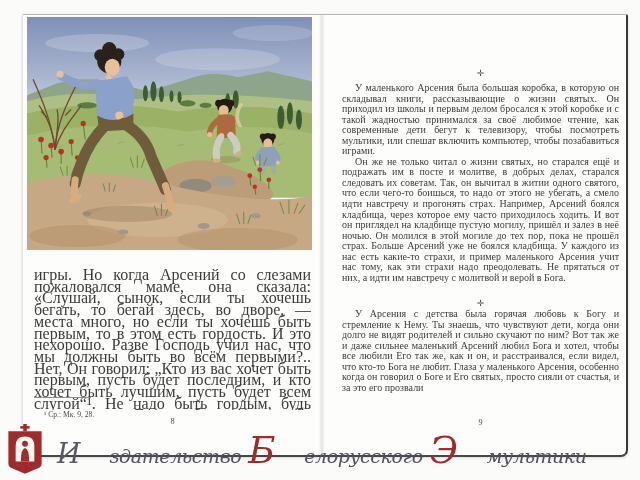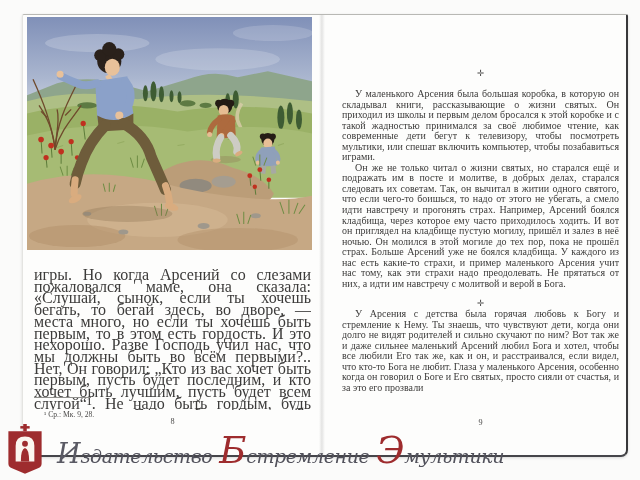--- a/index.html
+++ b/index.html
@@ -49,34 +49,34 @@
   .rp-divider {
     position:absolute; left:319px; width:277px; text-align:center;
     font-family:"DejaVu Sans", sans-serif; font-size:8.5px; color:#4b4a49;
   }
   .orn1 { top:53px; } .orn2 { top:283px; }
   .rp-text {
     position:absolute; left:319px; width:277px; overflow:hidden;
     font-size:10px; line-height:10.55px; text-align:justify; color:#3c3b3a;
   }
   .rp-text p { margin:0; text-indent:13px; }
-  .rpt1 { top:74px;  height:209px; }
+  .rpt1 { top:68px;  height:209px; }
   .rpt2 { top:294px; height:87px; }
 
   
   .watermark {
     position:absolute; left:3px; top:421px; height:59px; z-index:5;
     display:flex; align-items:center;
   }
   .wm-logo { width:44px; height:54px; margin-right:10px; flex:0 0 auto; }
   .wm-text {
     font-family:"DejaVu Serif", serif; font-style:italic;
     color:#51515b; letter-spacing:-.4px; white-space:nowrap;
   }
-  .wm-s  { font-size:19px; }
+  .wm-s  { font-size:19px;margin-left:29px; }
   .wm-ci { font-size:27px; color:#5a5a64; }
   .wm-cr { font-size:37px; color:#9e2c2e; }
   .wm-gap { display:inline-block; width:7px; }
 </style>
 </head>
 <body>
 
 <div class="canvas">
 
   <div class="book">
@@ -273,17 +273,17 @@
   <div class="watermark">
     <svg class="wm-logo" viewBox="0 0 40 52">
       <rect x="18.3" y="0" width="3.4" height="7" fill="#9e2c2e"></rect>
       <rect x="15.5" y="2" width="9" height="2.4" fill="#9e2c2e"></rect>
       <path d="M4,7 h32 v31 q0,3.5 -3.5,4.6 L20,48 L7.5,42.6 Q4,41.5 4,38 Z" fill="#9e2c2e"></path>
       <path d="M11,36 v-15 q0,-9 9,-9 q9,0 9,9 v15 Z" fill="#fbf6ef"></path>
       <circle cx="20" cy="19" r="2.8" fill="#9e2c2e"></circle>
       <path d="M16,36 q0,-12 4,-13 q4,1 4,13 Z" fill="#9e2c2e"></path>
     </svg>
     <span class="wm-text">
-      <span class="wm-ci">И</span><span class="wm-s">здательство</span><span class="wm-gap"></span><span class="wm-cr">Б</span><span class="wm-s">стремление</span><span class="wm-gap"></span><span class="wm-cr">Э</span><span class="wm-s">мультики</span>
+      <span class="wm-ci">И</span><span class="wm-s">здательство</span><span class="wm-gap"></span><span class="wm-cr">Б</span><span class="wm-s">елорусского</span><span class="wm-gap"></span><span class="wm-cr">Э</span><span class="wm-s">мультики</span>
     </span>
   </div>
 
 </div>
 
 </body></html>

